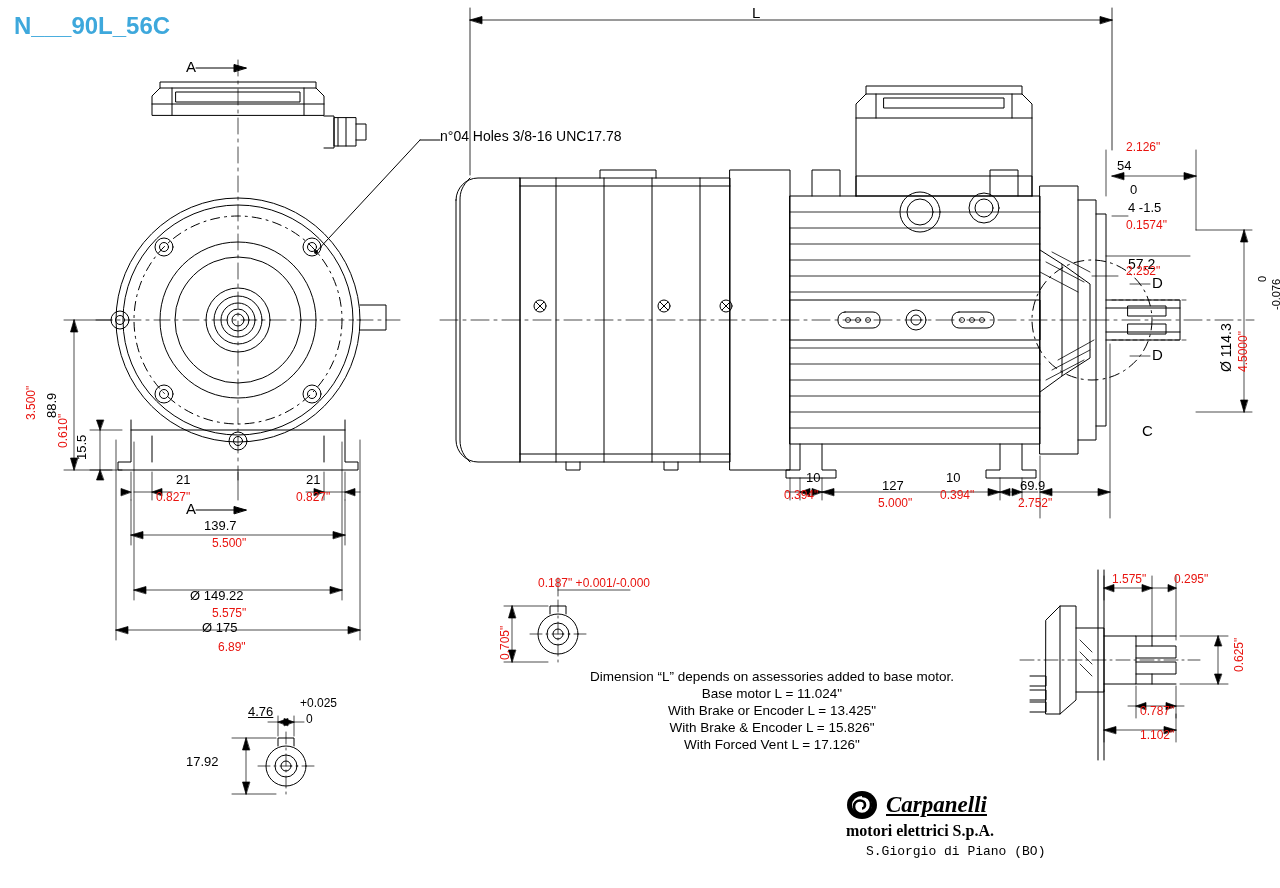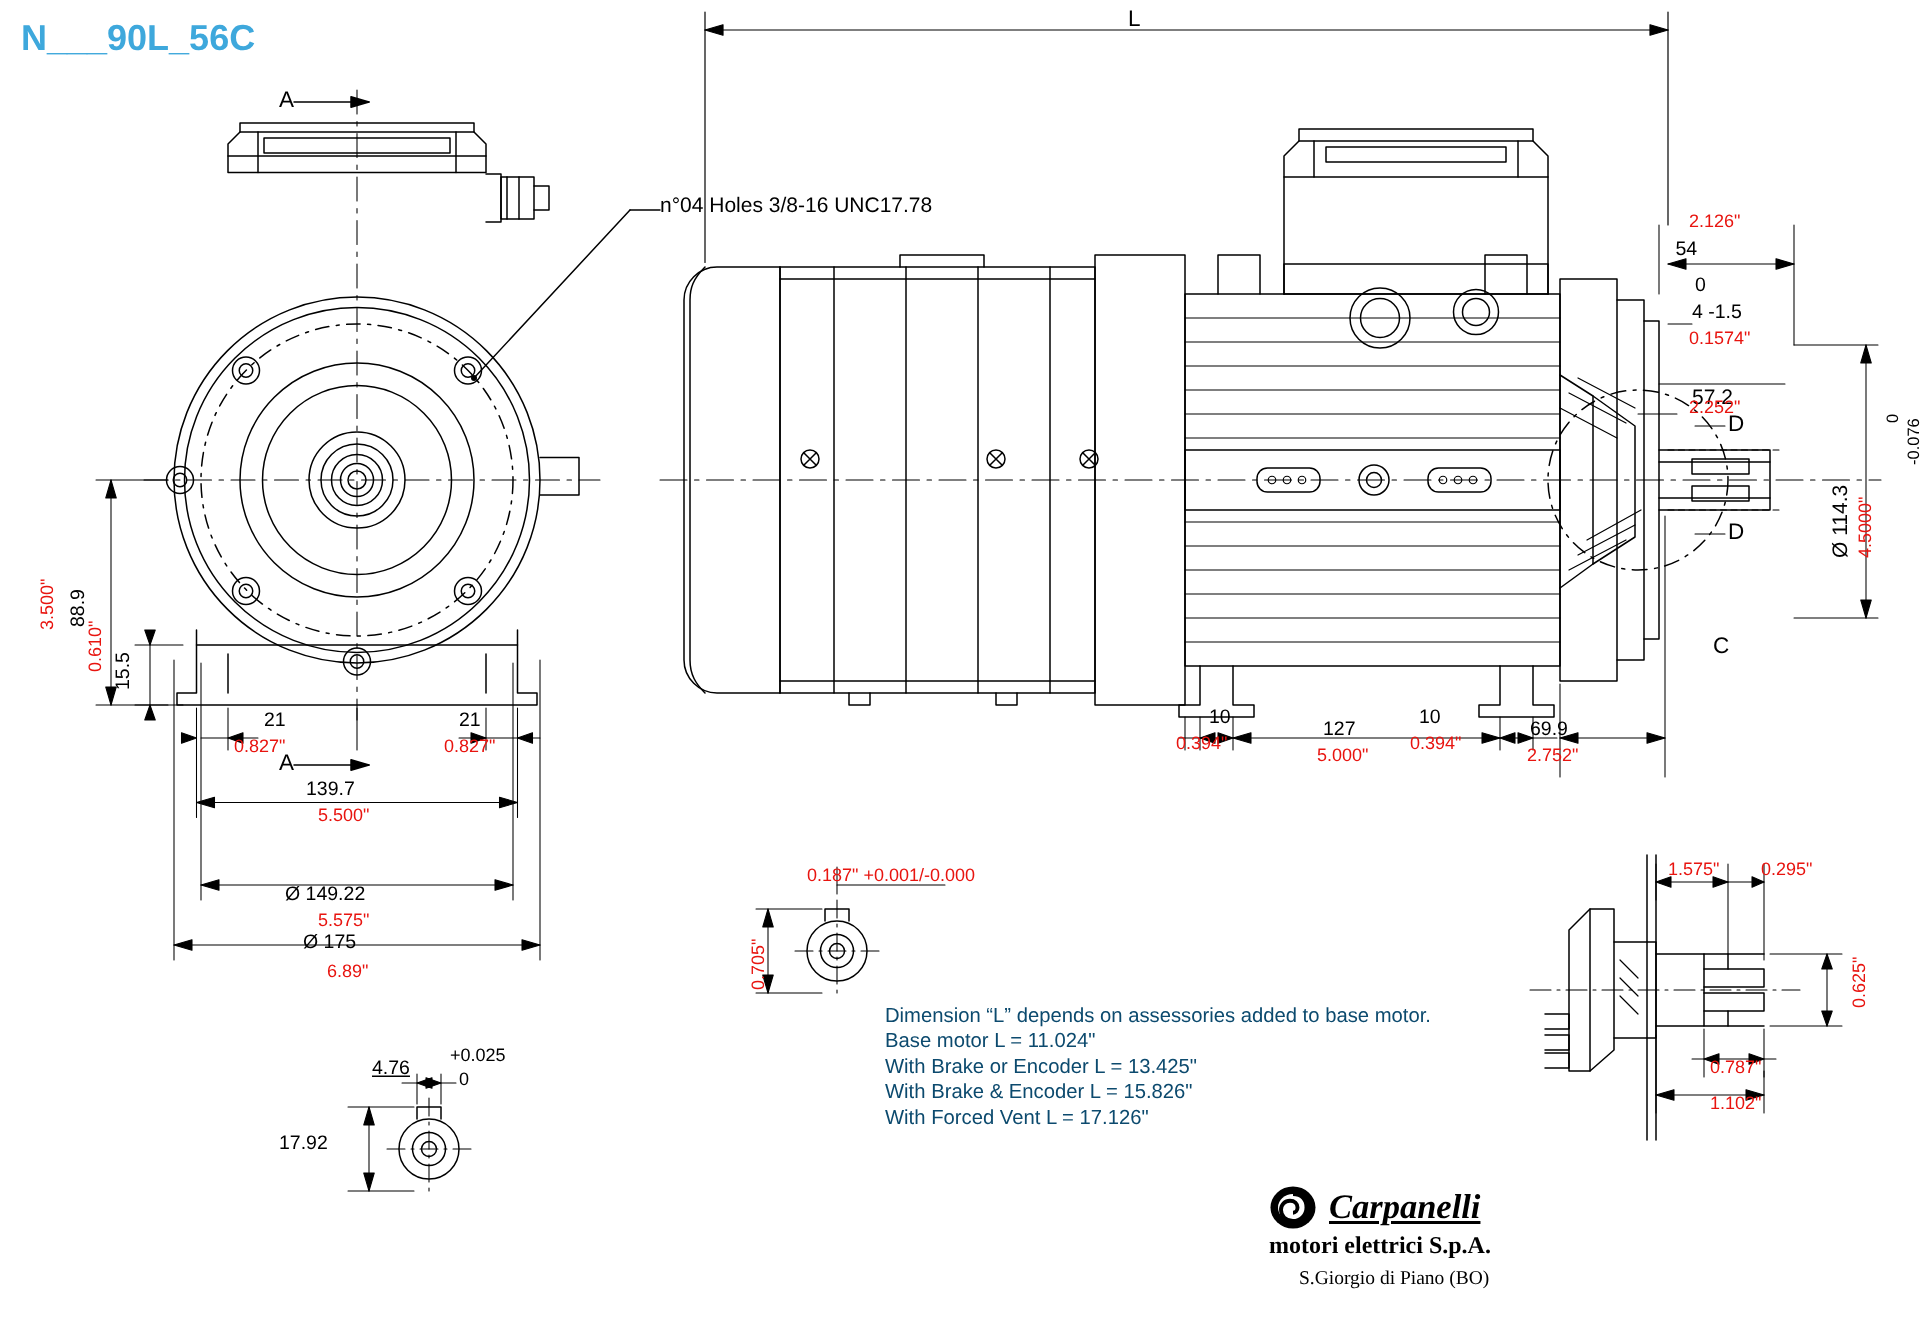--- a/index.html
+++ b/index.html
@@ -3,28 +3,28 @@
 <meta charset="utf-8">
 <style>
   html,body{margin:0;padding:0;background:#ffffff;}
   body{width:1280px;height:888px;position:relative;overflow:hidden;
        font-family:"Liberation Sans",sans-serif;color:#000;}
   .abs{position:absolute;}
   #title{left:14px;top:12px;font-size:24px;font-weight:bold;color:#3ea8dc;letter-spacing:0px;}
   .dim{font-size:13px;color:#000;white-space:nowrap;}
   .dimr{font-size:12px;color:#e8140f;white-space:nowrap;}
   .note{font-size:14px;color:#000;white-space:nowrap;}
-  .noter{font-size:13.5px;color:#0c4a6e;white-space:nowrap;line-height:17px;}
+  .noter{font-size:13.5px;color:#000000;white-space:nowrap;line-height:17px;text-align:center;}
   .rot90{transform:rotate(-90deg);transform-origin:left top;}
   .lbl{font-size:15px;white-space:nowrap;}
   #svgmain{position:absolute;left:0;top:0;}
   #brand{position:absolute;left:846px;top:790px;}
   #brand .b1{font-size:23px;font-weight:bold;font-style:italic;font-family:"Liberation Serif",serif;text-decoration:underline;}
   #brand .b2{font-size:16px;font-weight:bold;font-family:"Liberation Serif",serif;}
-  #brand .b3{font-size:13px;font-family:Liberation Serif, serif;}
+  #brand .b3{font-size:13px;font-family:Liberation Mono, monospace;}
   .notesblock{position:absolute;left:590px;top:668px;}
 </style>
 </head>
 <body>
 
 <svg id="svgmain" width="1280" height="888" viewBox="0 0 1280 888">
   <g fill="none" stroke="#000" stroke-width="1" stroke-linejoin="round" stroke-linecap="round">
 
     <g stroke-width="0.8">
       <line x1="470" y1="8" x2="470" y2="175"></line>

